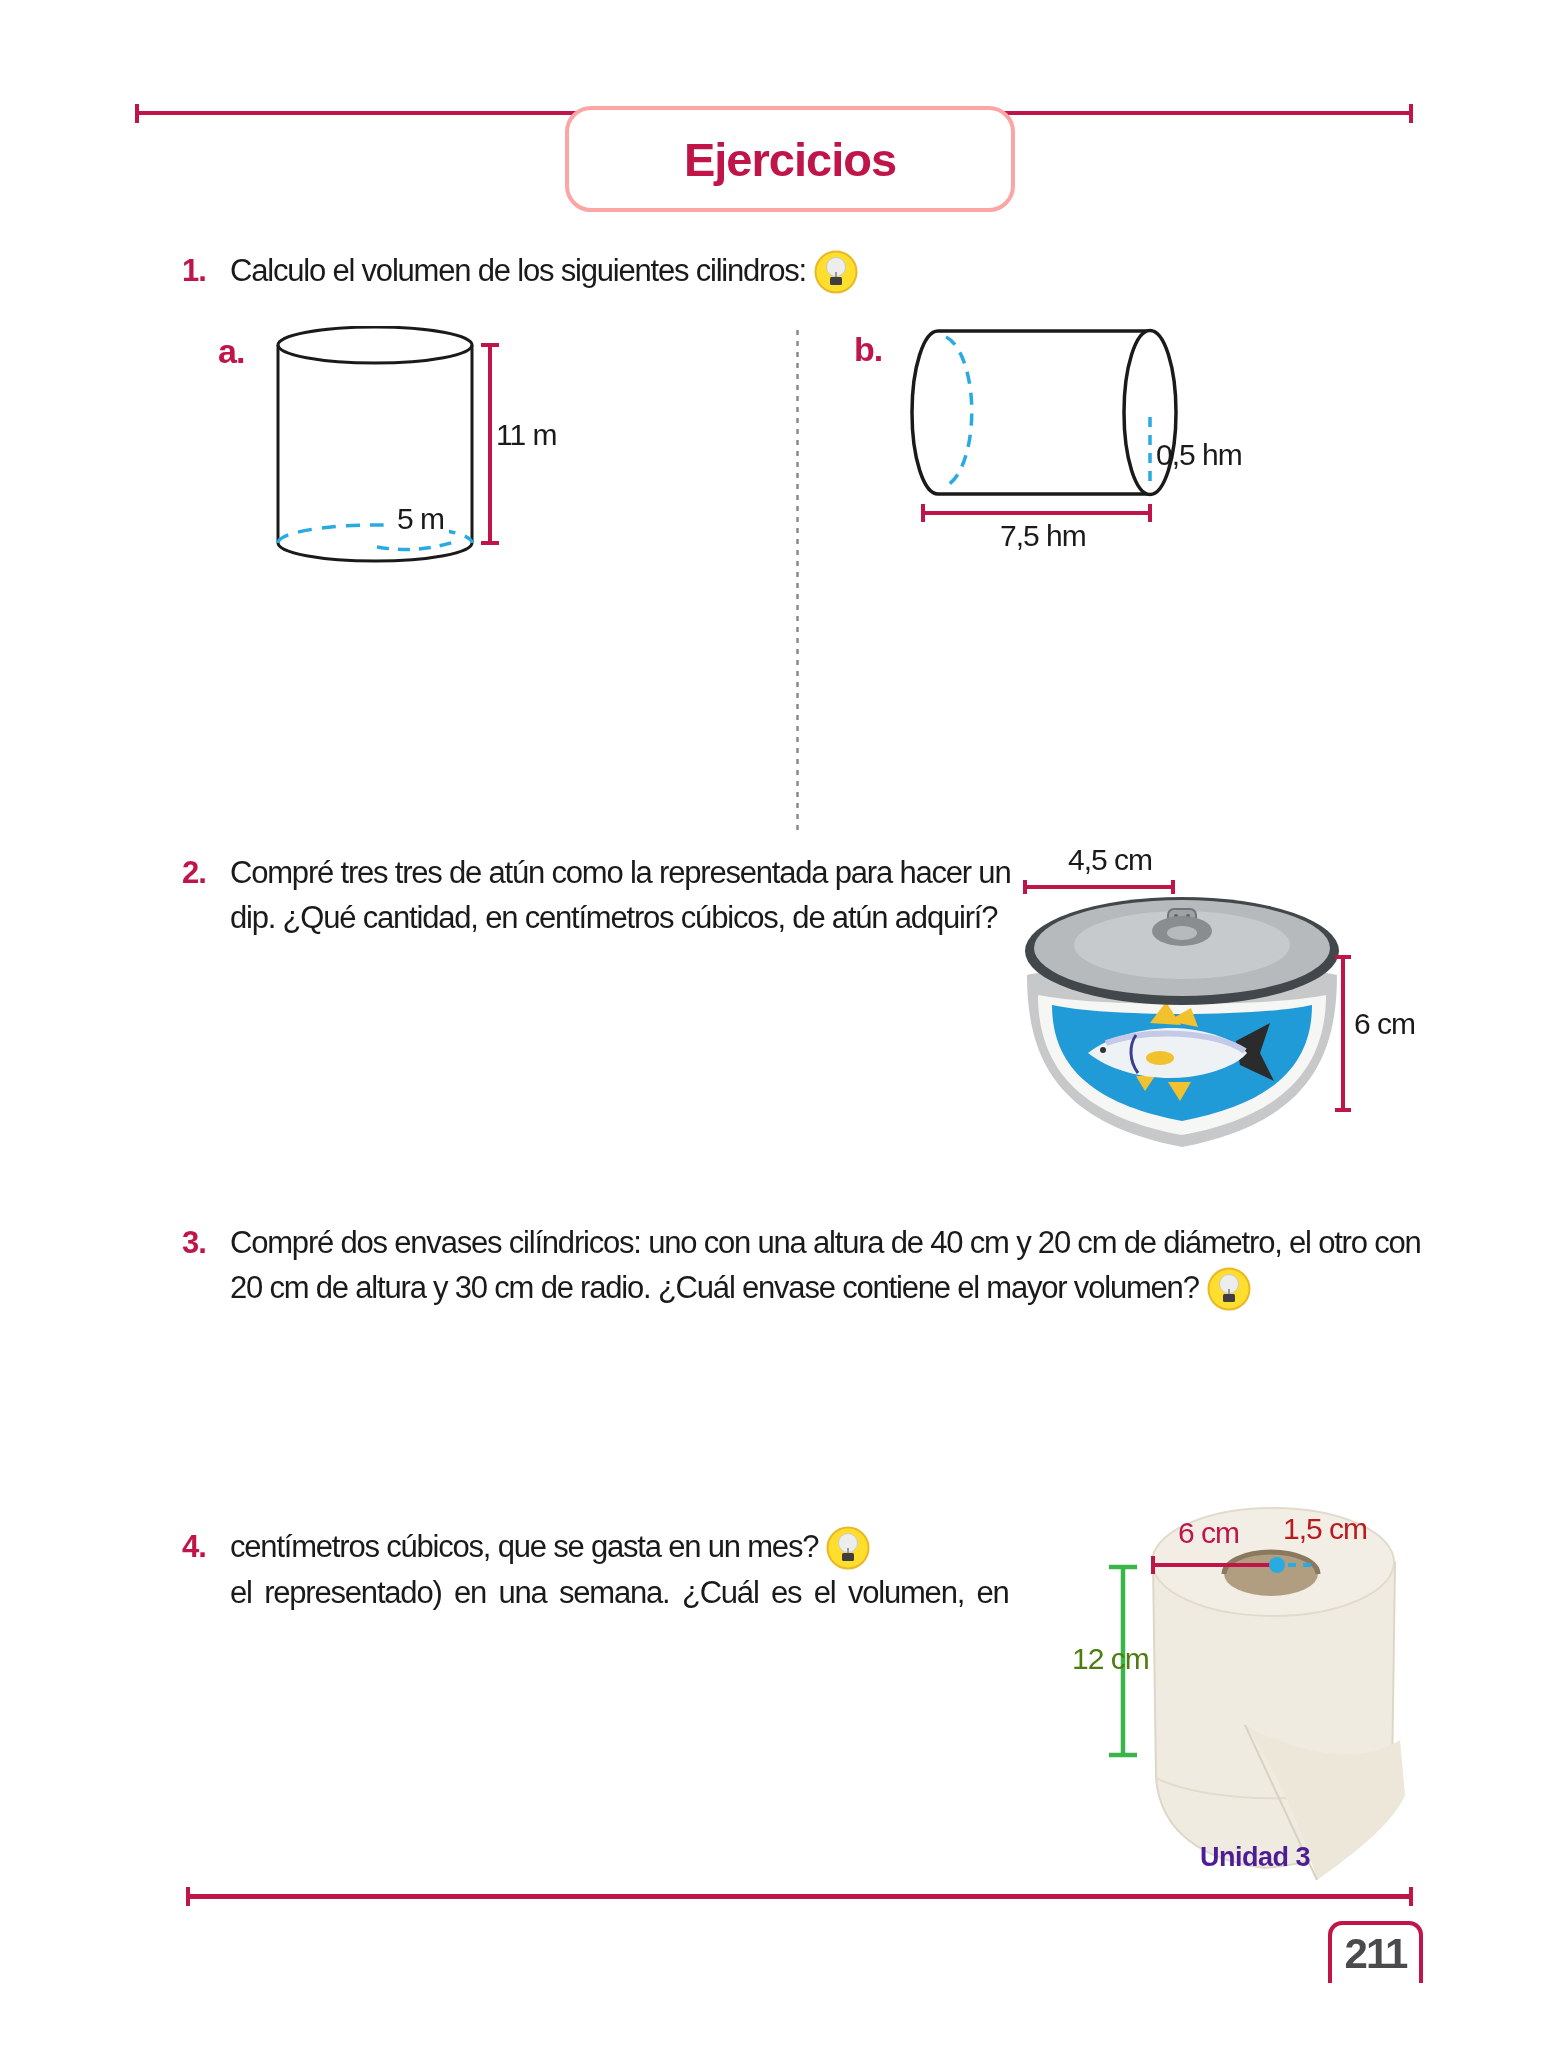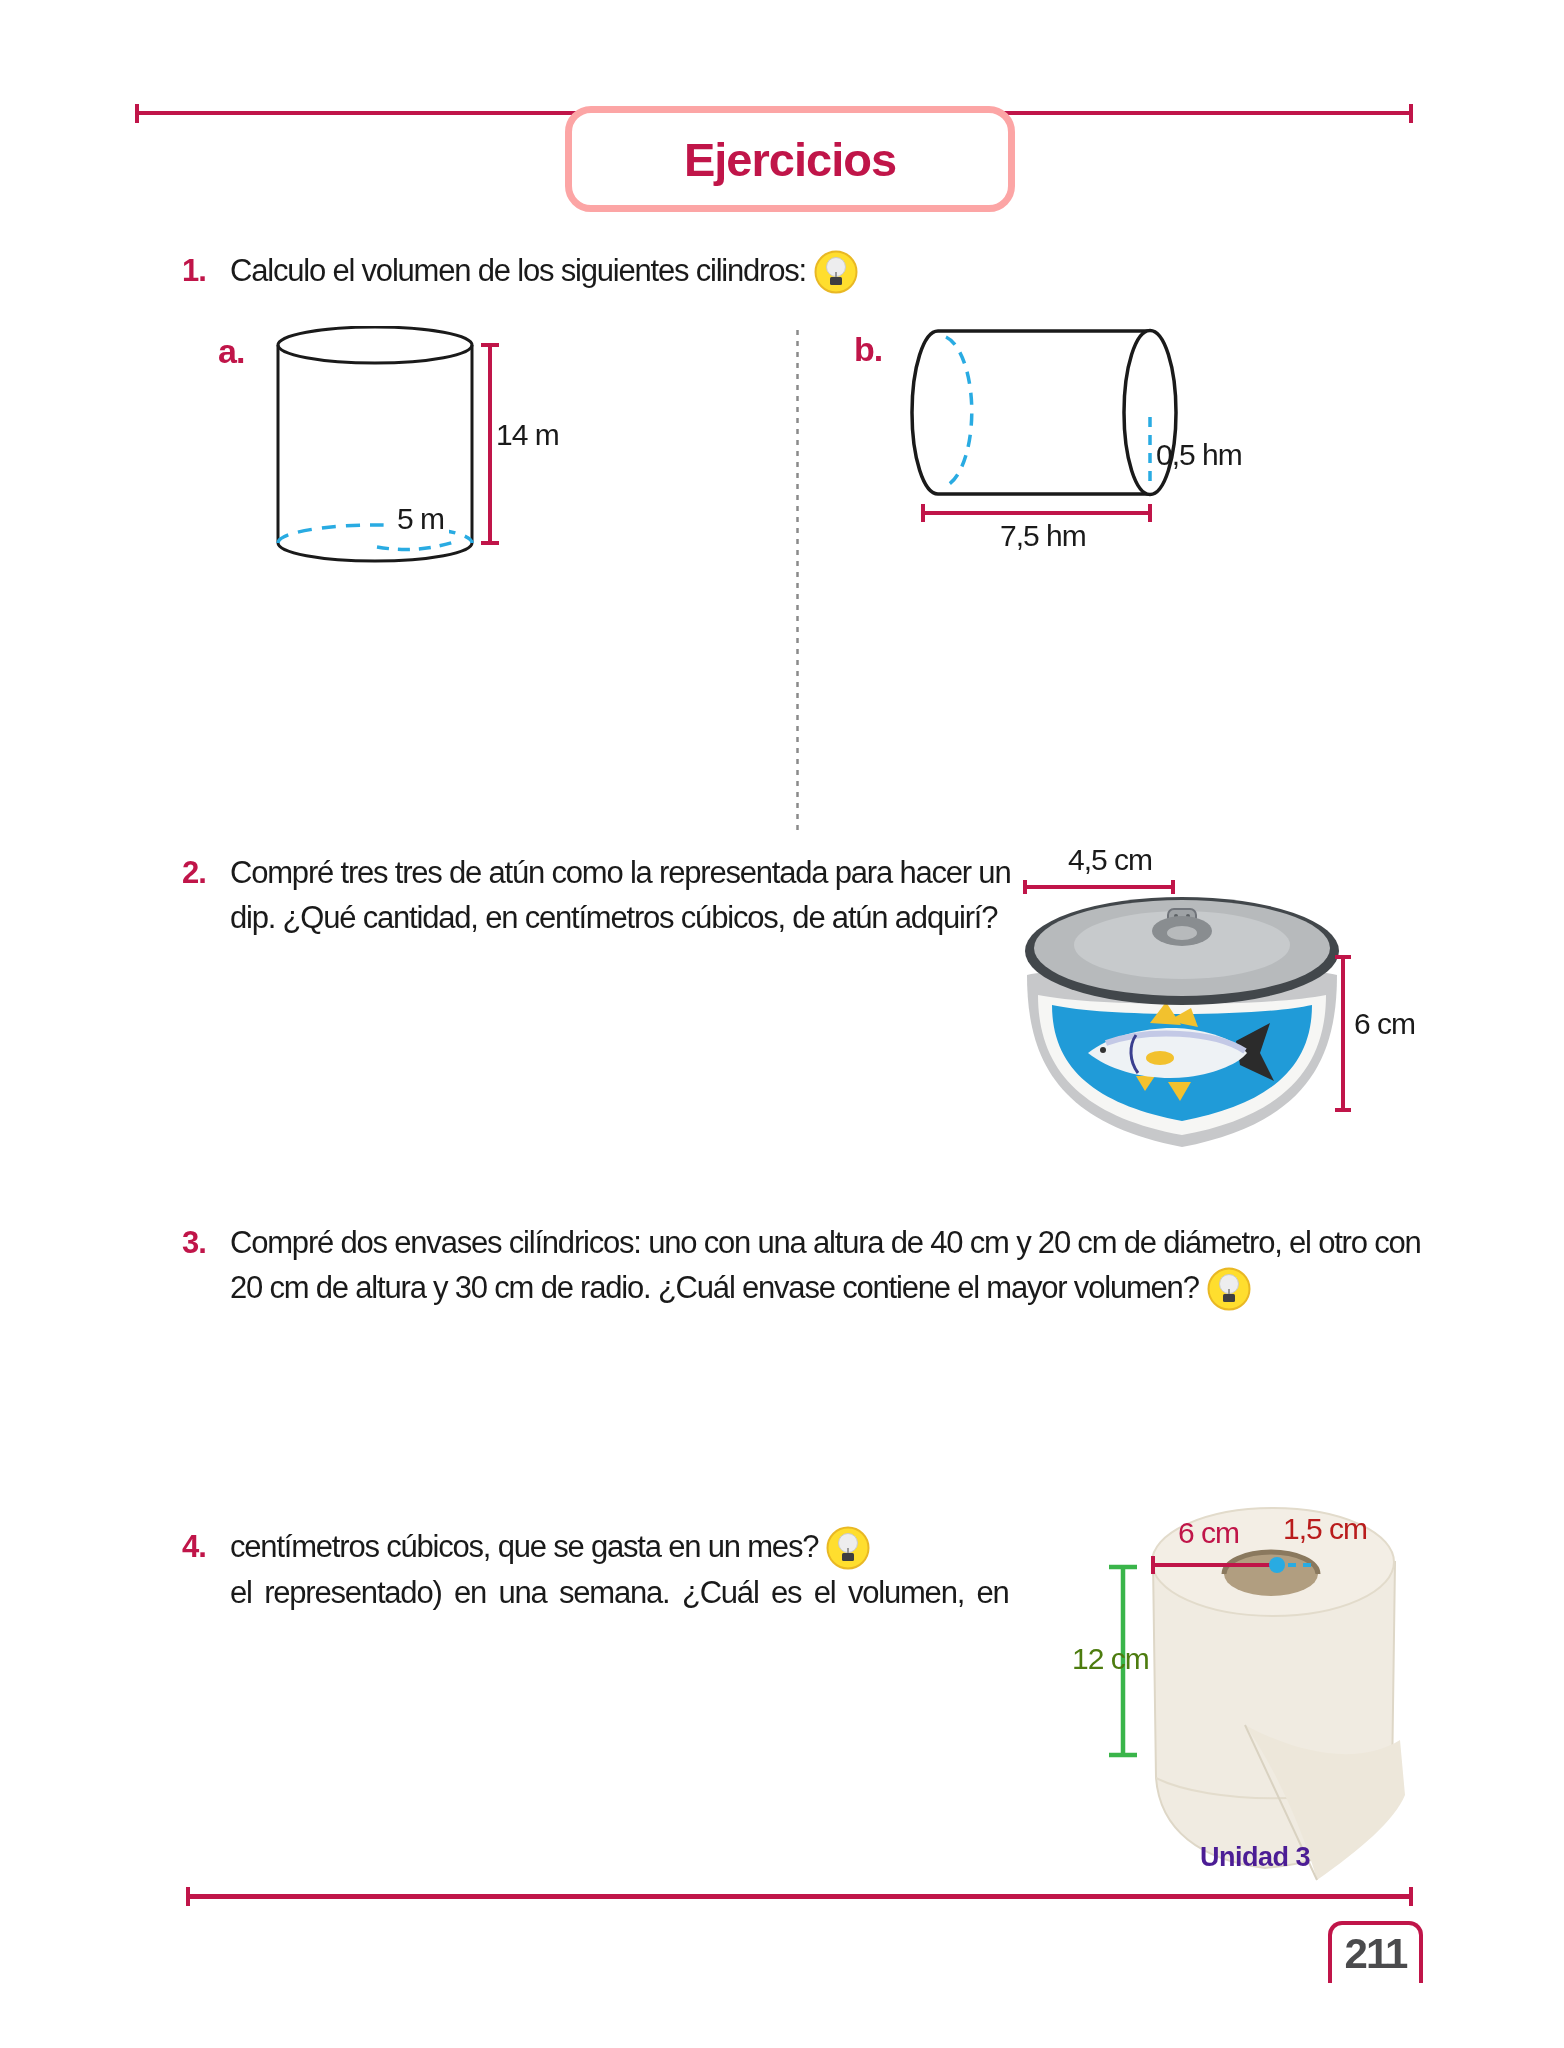--- a/index.html
+++ b/index.html
@@ -2,21 +2,21 @@
 <html><head>
 <meta charset="utf-8">
 <style>
   html,body{margin:0;padding:0;background:#e8e8e8;}
   .page{position:relative;width:1564px;height:2048px;background:#ffffff;overflow:hidden;
         font-family:"Liberation Sans",sans-serif;color:#1a1a1a;}
   .abs{position:absolute;}
   
   .top-rule{left:137px;top:111px;width:1276px;height:4px;background:#C01549;}
   .rule-tick{width:4px;height:19px;background:#C01549;}
-  .badge{left:565px;top:106px;width:450px;height:106px;background:#fff;border:7px solid #fca5a5;
+  .badge{left:565px;top:106px;width:450px;height:106px;background:#fff;border:4px solid #fca5a5;
          border-radius:26px;display:flex;align-items:center;justify-content:center;box-sizing:border-box;}
   .badge-title{font-size:47px;font-weight:bold;color:#C01549;letter-spacing:-1px;}
   
   .exercise{position:absolute;left:182px;}
   .num{position:absolute;left:0;top:0;width:38px;font-size:31px;font-weight:bold;color:#C01549;line-height:45px;letter-spacing:-1px;}
   .lines{margin-left:48px;}
   .line{font-size:31px;line-height:45px;letter-spacing:-1.2px;white-space:nowrap;}
   .line.stretch{word-spacing:5px;}
   .line.stretch2{word-spacing:3px;}
   .bulb{vertical-align:-13px;margin-left:8px;}
@@ -64,21 +64,21 @@
     <ellipse cx="107" cy="19" rx="97" ry="18" fill="#fff" stroke="#1a1a1a" stroke-width="3"></ellipse>
     <line x1="10" y1="19" x2="10" y2="217" stroke="#1a1a1a" stroke-width="3"></line>
     <line x1="204" y1="19" x2="204" y2="217" stroke="#1a1a1a" stroke-width="3"></line>
     <path d="M10,217 A97,18 0 0 0 204,217" fill="none" stroke="#1a1a1a" stroke-width="3"></path>
     <path d="M10,217 A97,18 0 0 1 204,217" fill="none" stroke="#29ABE2" stroke-width="3.5" stroke-dasharray="14,10"></path>
     <path d="M109,221 Q150,228 189,215" fill="none" stroke="#29ABE2" stroke-width="3.5" stroke-dasharray="12,9"></path>
     <line x1="222" y1="19" x2="222" y2="217" stroke="#C01549" stroke-width="4"></line>
     <line x1="213" y1="19" x2="231" y2="19" stroke="#C01549" stroke-width="4"></line>
     <line x1="213" y1="217" x2="231" y2="217" stroke="#C01549" stroke-width="4"></line>
   </svg>
-  <div class="abs meas" style="left:496px;top:418px;">14 m</div>
+  <div class="abs meas" style="left:496px;top:418px;">11 m</div>
   <div class="abs meas on-white" style="left:392px;top:502px;">5 m</div>
 
   <svg class="abs" style="left:795px;top:330px;" width="5" height="505" viewBox="0 0 5 505">
     <line x1="2.5" y1="0" x2="2.5" y2="505" stroke="#8A8A8A" stroke-width="2.5" stroke-dasharray="5,6"></line>
   </svg>
 
   <div class="abs fig-label" style="left:854px;top:330px;">b.</div>
   <svg class="abs" style="left:852px;top:325px;" width="350" height="210" viewBox="0 0 350 210">
     <line x1="86" y1="6" x2="298" y2="6" stroke="#1a1a1a" stroke-width="3.5"></line>
     <line x1="86" y1="169" x2="298" y2="169" stroke="#1a1a1a" stroke-width="3.5"></line>

